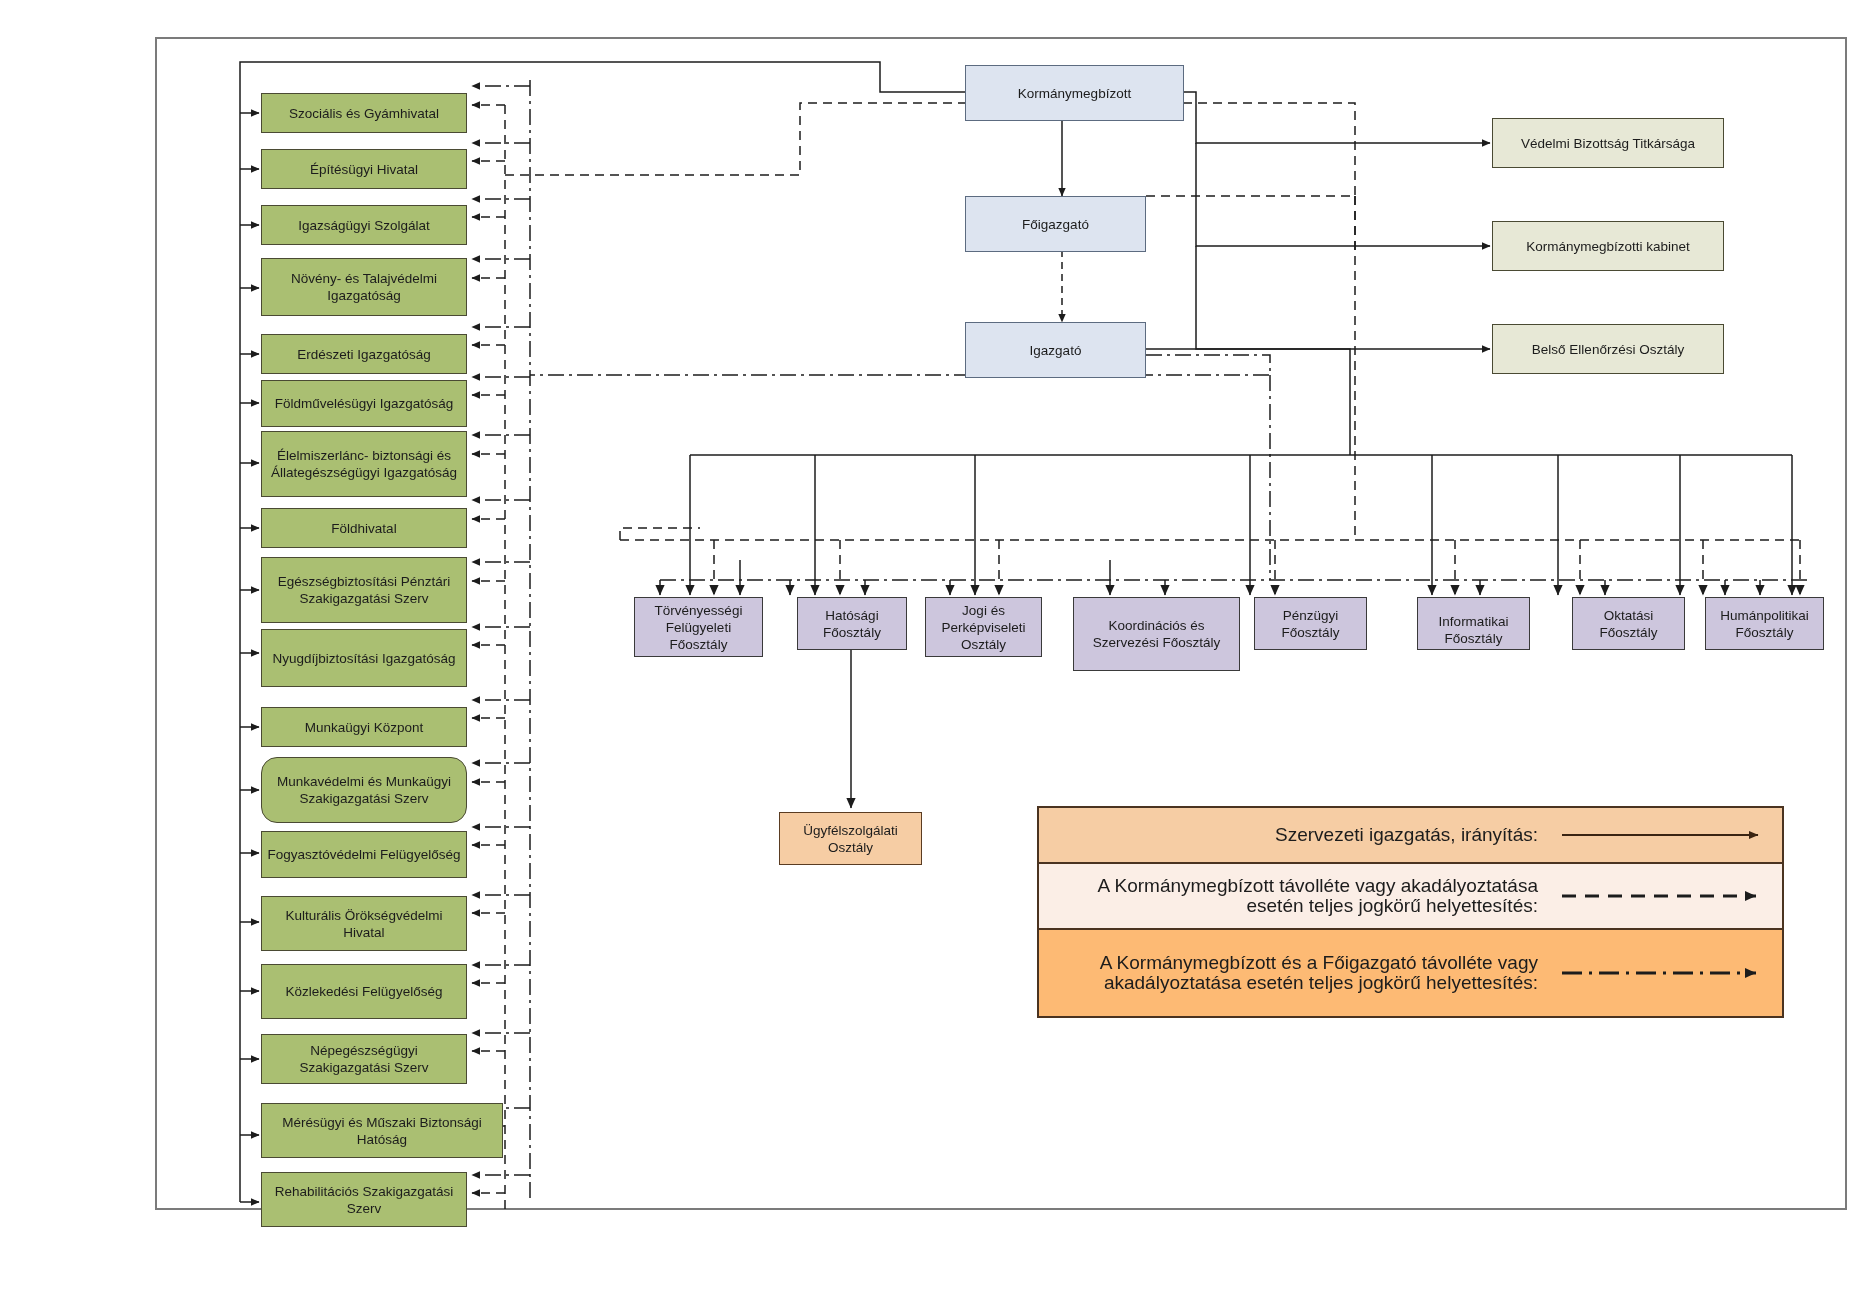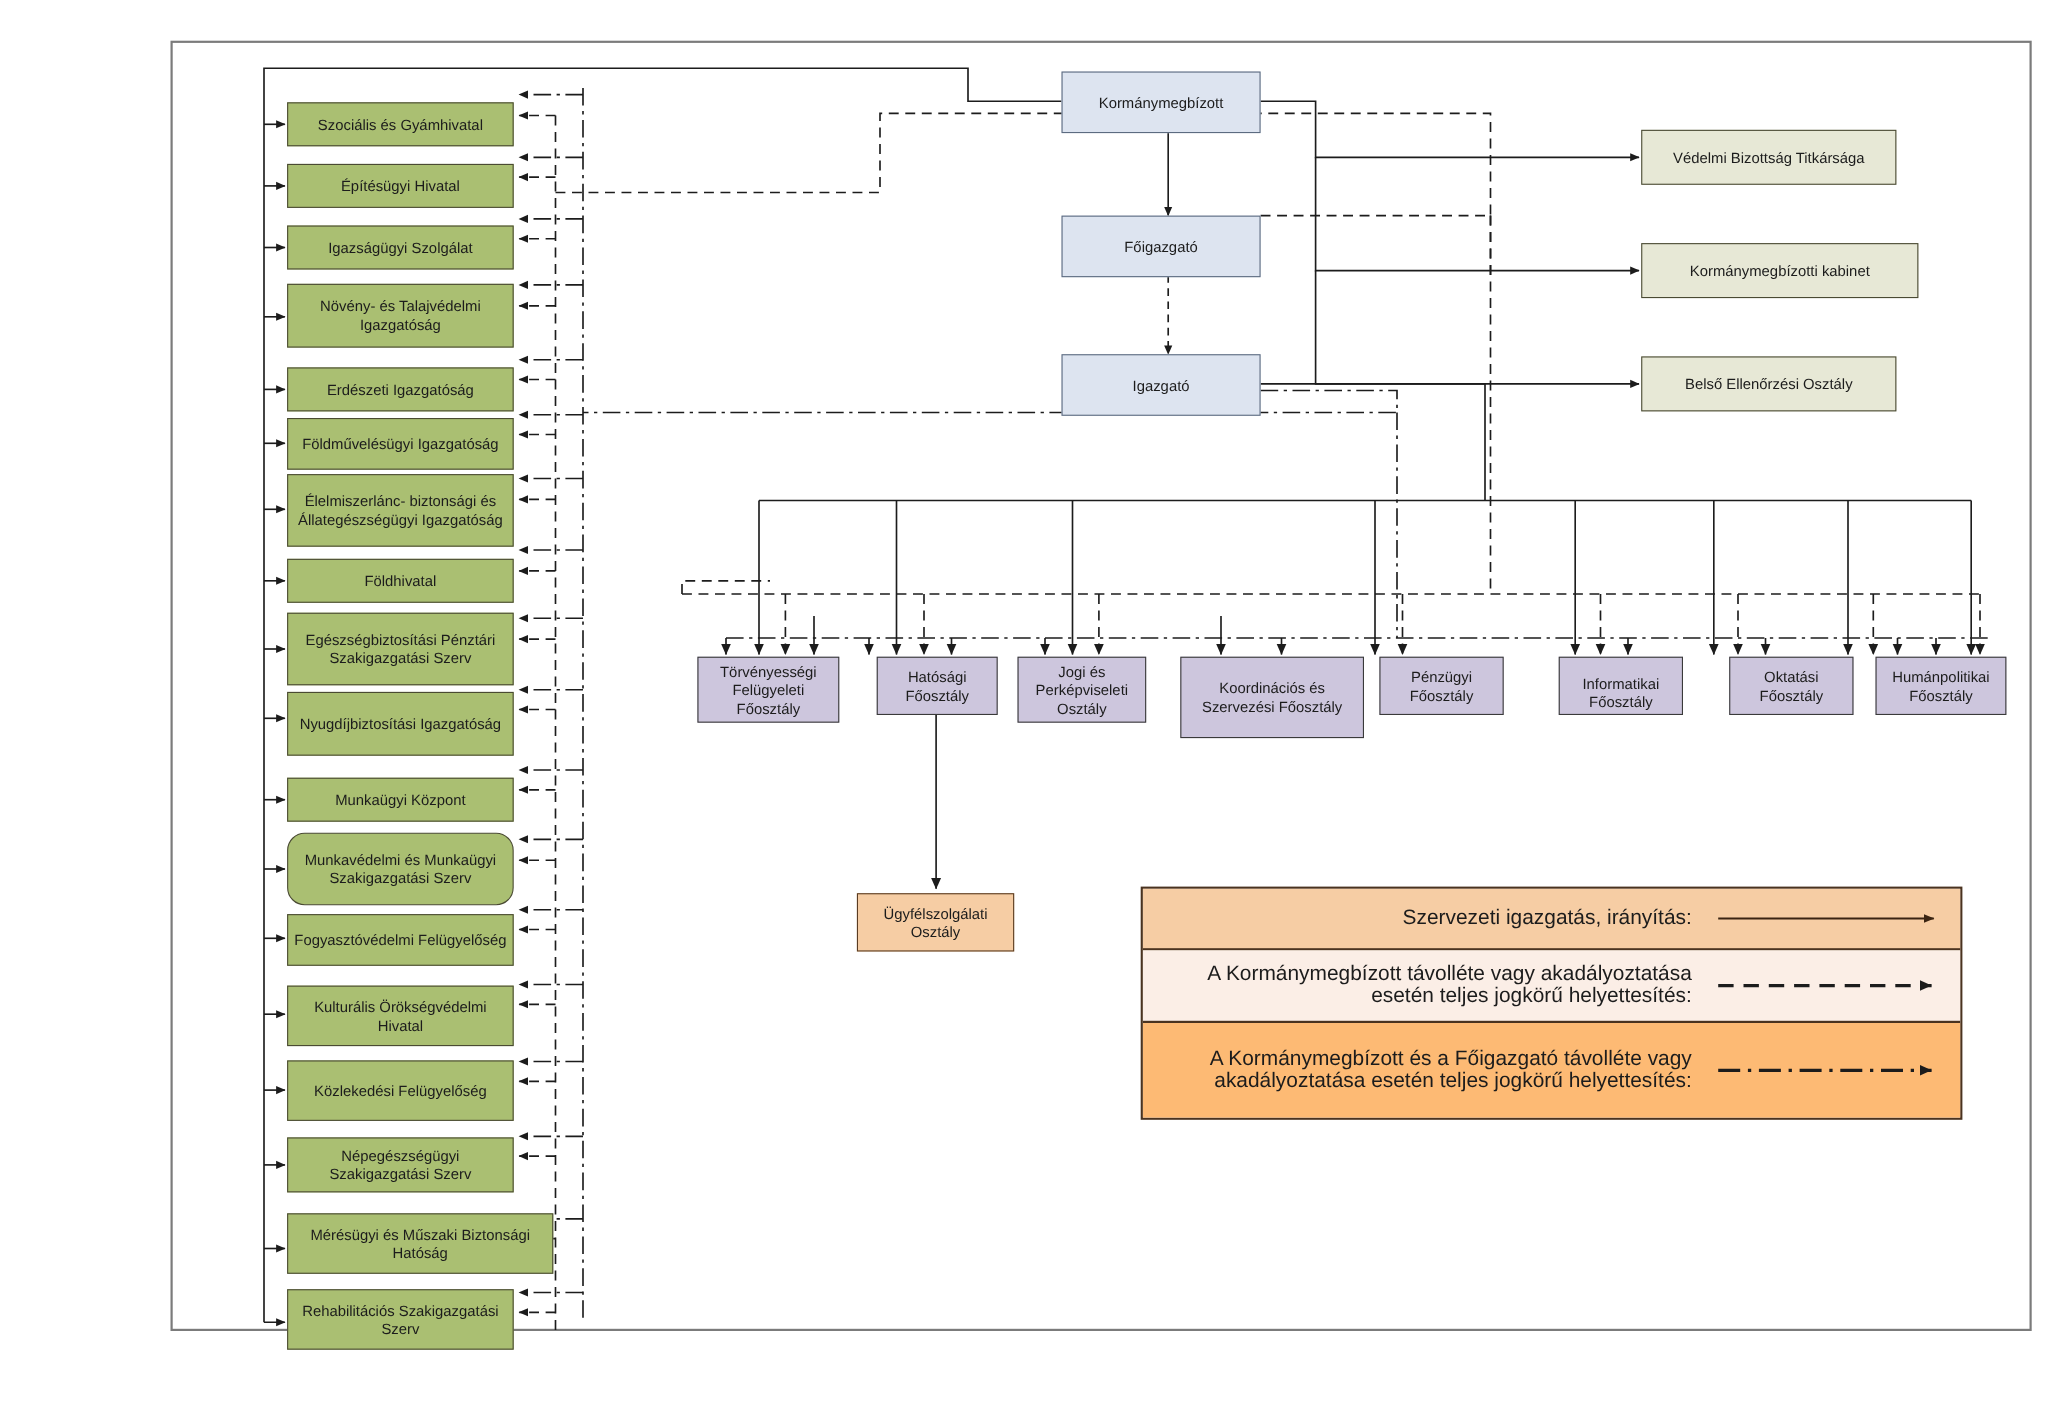--- a/index.html
+++ b/index.html
@@ -161,34 +161,34 @@
         <path d="M1725,580 L1725,595" marker-end="url(#ahs)"></path>
         <path d="M1760,580 L1760,595" marker-end="url(#ahs)"></path>
       </g>
 
       <path d="M740,560 L740,595" marker-end="url(#ahs)"></path>
       <path d="M1110,560 L1110,595" marker-end="url(#ahs)"></path>
 
     </g>
   </svg>
 
-  <div class="node blue" style="left:965px;top:65px;width:181px;height:56px;">
+  <div class="node blue" style="left:965px;top:65px;width:219px;height:56px;">
     <span>Kormánymegbízott</span>
   </div>
   <div class="node blue" style="left:965px;top:196px;width:181px;height:56px;">
     <span>Főigazgató</span>
   </div>
   <div class="node blue" style="left:965px;top:322px;width:181px;height:56px;">
     <span>Igazgató</span>
   </div>
 
   <div class="node beige" style="left:1492px;top:118px;width:232px;height:50px;">
     <span>Védelmi Bizottság Titkársága</span>
   </div>
-  <div class="node beige" style="left:1492px;top:221px;width:252px;height:50px;">
+  <div class="node beige" style="left:1492px;top:221px;width:232px;height:50px;">
     <span>Kormánymegbízotti kabinet</span>
   </div>
   <div class="node beige" style="left:1492px;top:324px;width:232px;height:50px;">
     <span>Belső Ellenőrzési Osztály</span>
   </div>
 
   <div class="node green" style="left:261px;top:93px;width:206px;height:40px;">
     <span>Szociális és Gyámhivatal</span>
   </div>
   <div class="node green" style="left:261px;top:149px;width:206px;height:40px;">

